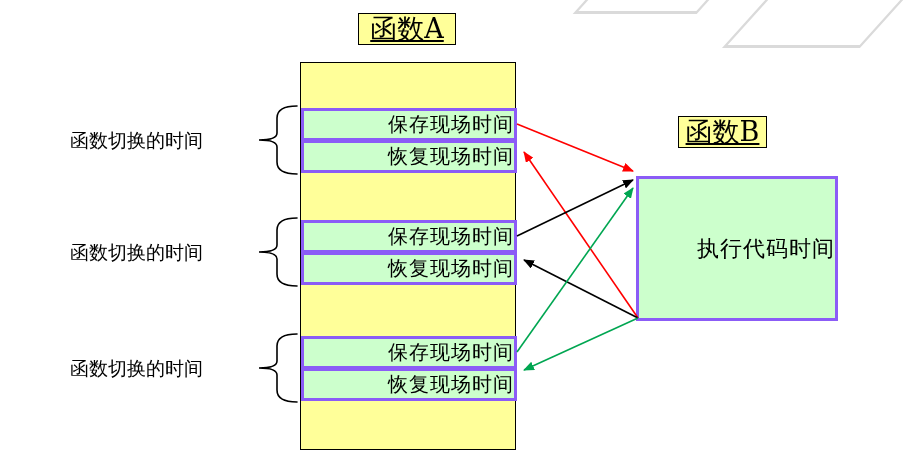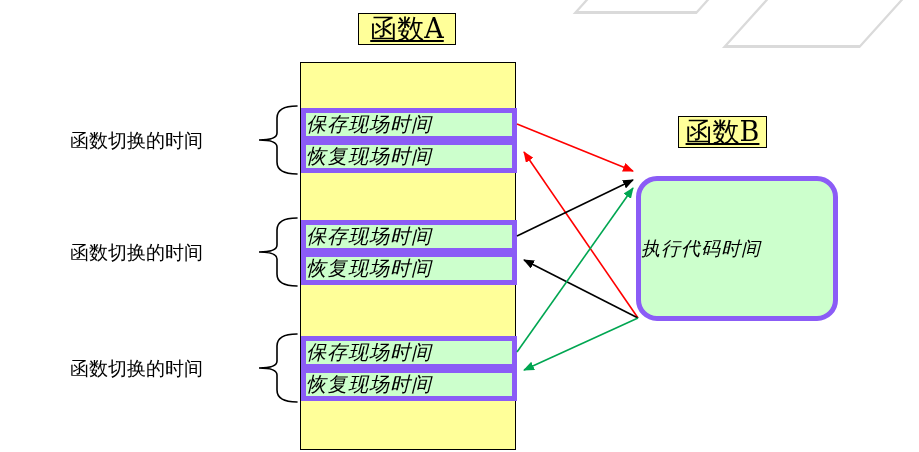--- a/index.html
+++ b/index.html
@@ -5,26 +5,26 @@
   html,body{margin:0;padding:0;background:#ffffff;}
   #canvas{
     position:relative;width:919px;height:452px;background:#ffffff;overflow:hidden;
     font-family:"DejaVu Serif","Liberation Serif",serif;color:#000;
   }
   .ybox{
     position:absolute;background:#FFFF99;border:1px solid #000;
     display:flex;align-items:center;justify-content:center;box-sizing:border-box;
   }
   .gbox{
-    position:absolute;background:#CCFFCC;border:5px solid #8b5cf6;
-    display:flex;align-items:center;justify-content:flex-start;box-sizing:border-box;font-style:italic;
+    position:absolute;background:#CCFFCC;border:3px solid #8b5cf6;
+    display:flex;align-items:center;justify-content:flex-end;box-sizing:border-box;
   }
   .title-box{font-size:27px;text-decoration:underline;}
   .row{left:0;width:216px;height:33px;font-size:20px;letter-spacing:1px;}
-  .exec-box{font-size:19px;letter-spacing:1px;border-radius:21px;}
+  .exec-box{font-size:22px;letter-spacing:1px;}
   .switch-label{
     position:absolute;width:182px;left:70px;
     font-size:19px;line-height:24px;white-space:nowrap;
   }
   .brace{position:absolute;left:254px;width:46px;height:72px;}
   .wm{position:absolute;border:3px solid #dadada;background:transparent;}
   svg{display:block;}
 </style>
 </head>
 <body>

